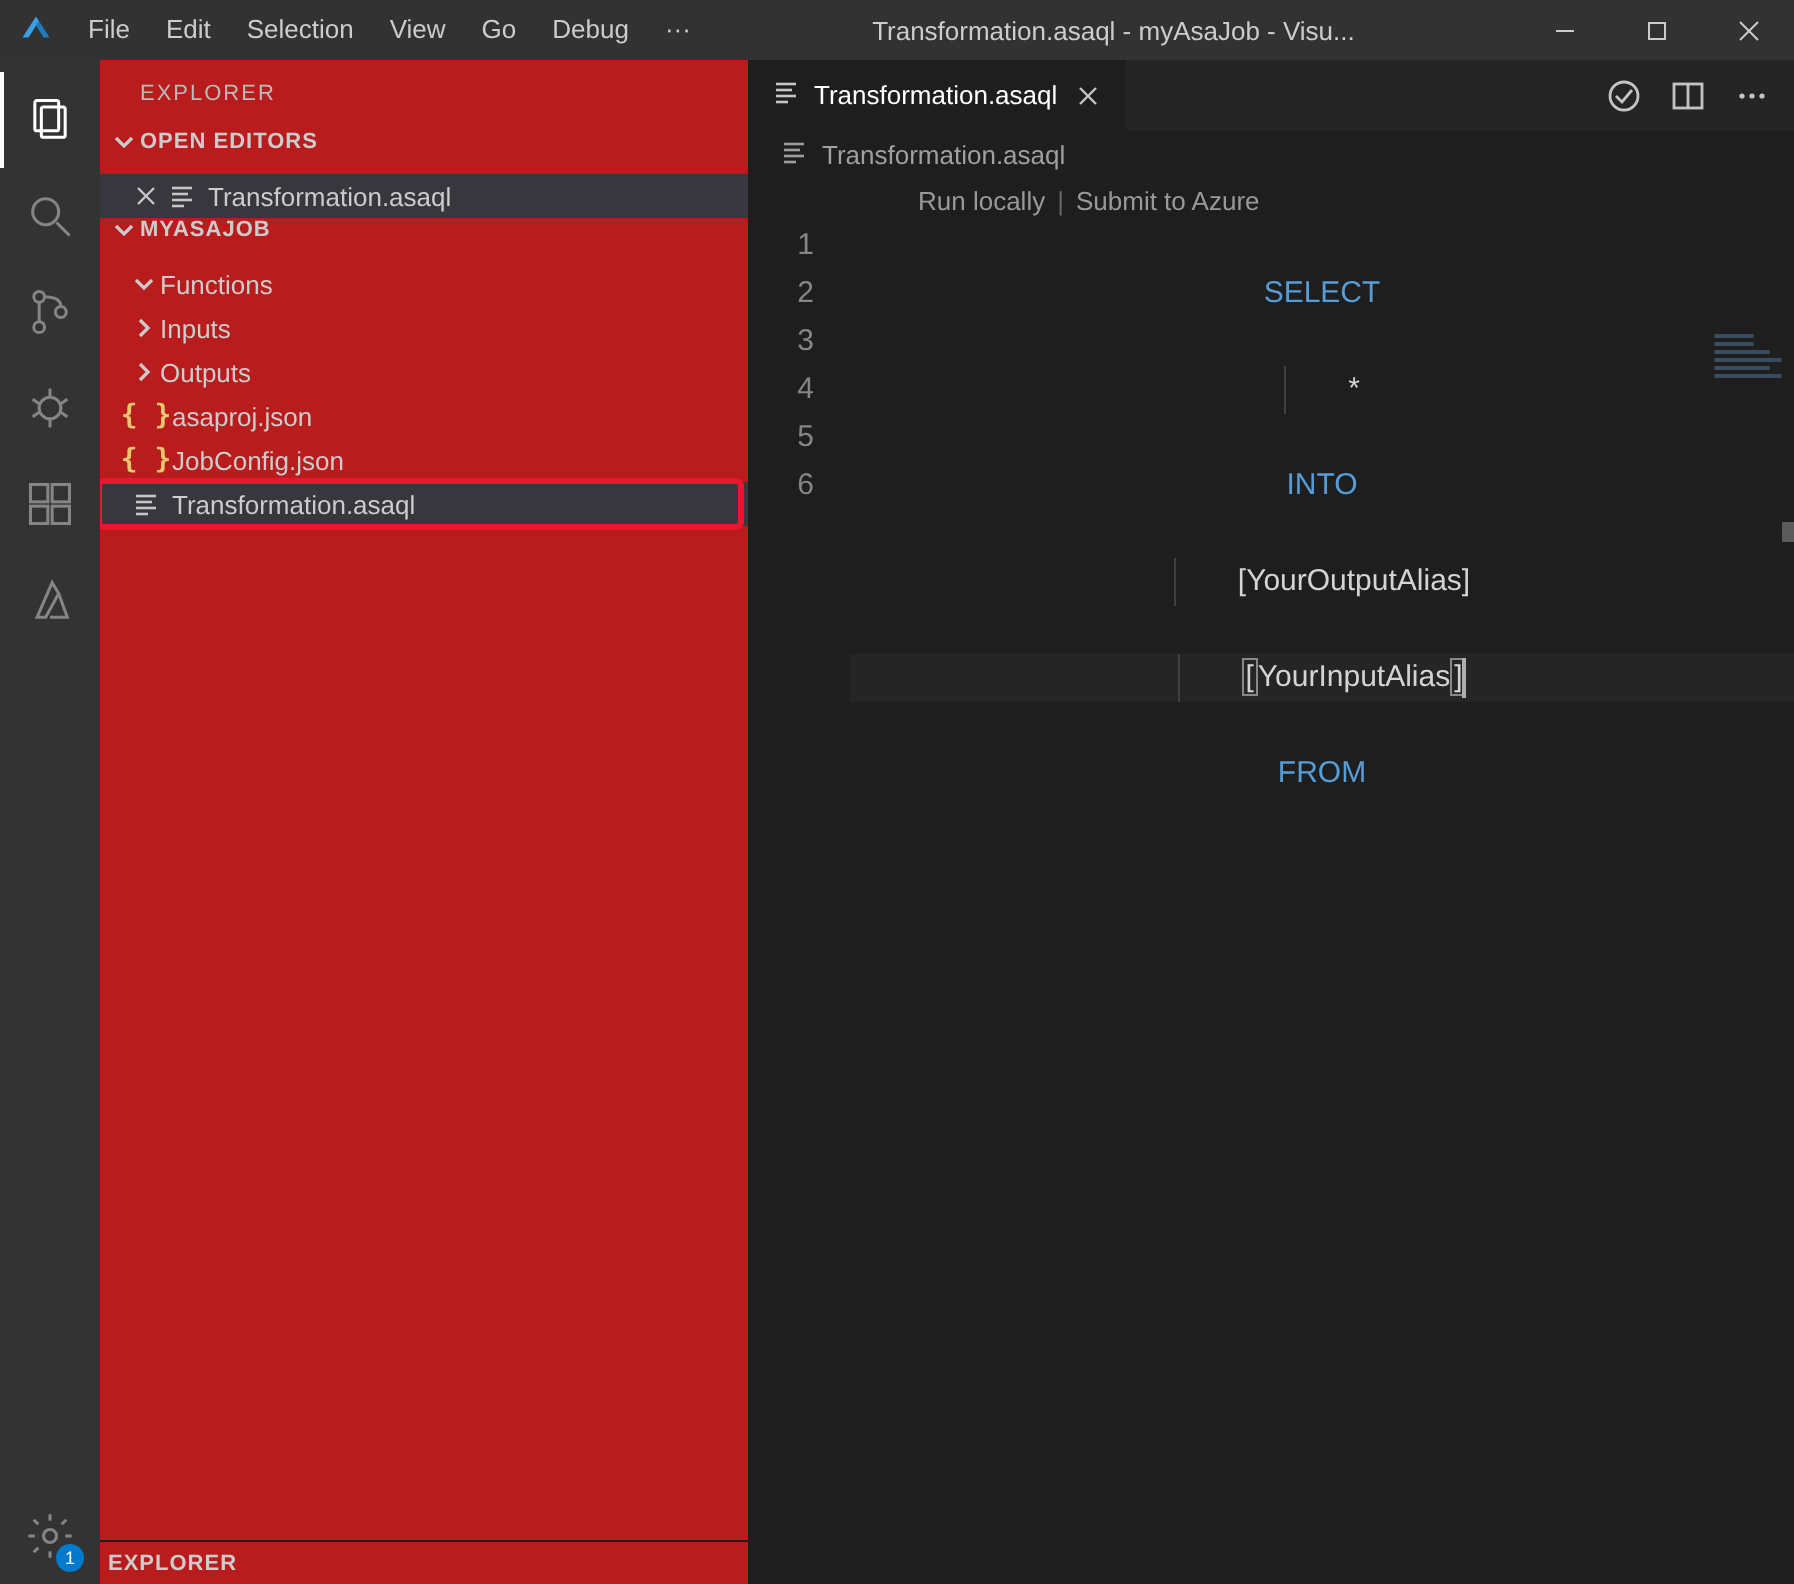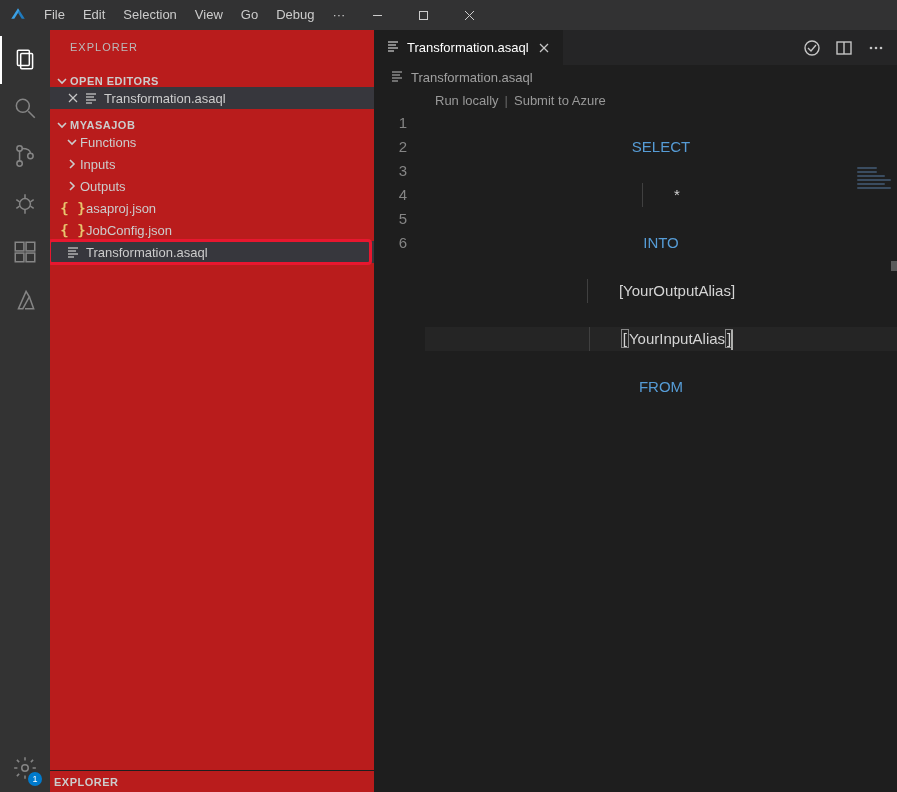--- a/index.html
+++ b/index.html
@@ -65,21 +65,21 @@
     border-right: 1px solid #1e1e1e;
   }
   .sb-title {
     height: 35px; line-height: 35px;
     padding-left: 20px;
     color: #bbbbbb;
     font-size: 11px;
     letter-spacing: 1px;
   }
   .sb-section-head {
-    height: 22px; display: flex; align-items: flex-end;
+    height: 22px; display: flex; align-items: flex-start;
     padding-left: 4px;
     color: #cccccc;
     font-size: 11px;
     font-weight: 700;
     letter-spacing: 0.5px;
     cursor: pointer;
   }
   .sb-section-head .chev { width: 16px; display: flex; align-items: center; justify-content: center; }
   .sb-section-head .chev svg { width: 12px; height: 12px; stroke: #cccccc; stroke-width: 1.6; fill: none; }
   .tree { flex: 0 0 auto; }
@@ -152,21 +152,21 @@
     display: flex; align-items: center;
     padding-left: 14px;
     color: #a0a0a0;
     font-size: 13px;
     gap: 6px;
     background: #1e1e1e;
   }
   .breadcrumb .icon svg { width: 16px; height: 16px; }
 
   .codelens {
-    padding-left: 60px;
+    padding-left: 84px;
     color: #999999;
     font-size: 13px;
     height: 22px;
     display: flex; align-items: center;
     gap: 6px;
   }
   .codelens span { cursor: pointer; }
   .codelens .sep { color: #666666; }
 
   .code-area { flex: 1; display: flex; position: relative; font-family: Consolas, "Courier New", monospace; font-size: 15px; }
@@ -242,20 +242,21 @@
   </div>
   <div class="menu">
     <div class="menu-item">File</div>
     <div class="menu-item">Edit</div>
     <div class="menu-item">Selection</div>
     <div class="menu-item">View</div>
     <div class="menu-item">Go</div>
     <div class="menu-item">Debug</div>
     <div class="menu-item">···</div>
   </div>
+  <div class="title-center">Transformation.asaql - myAsaJob - Visu...</div>
   <div class="win-controls">
     <div class="win-btn">
         <svg viewBox="0 0 11 11">
           <line x1="1" y1="5.5" x2="10" y2="5.5"></line>
         </svg>
       </div>
     <div class="win-btn">
         <svg viewBox="0 0 11 11">
           <rect x="1.5" y="1.5" width="8" height="8"></rect>
         </svg>

